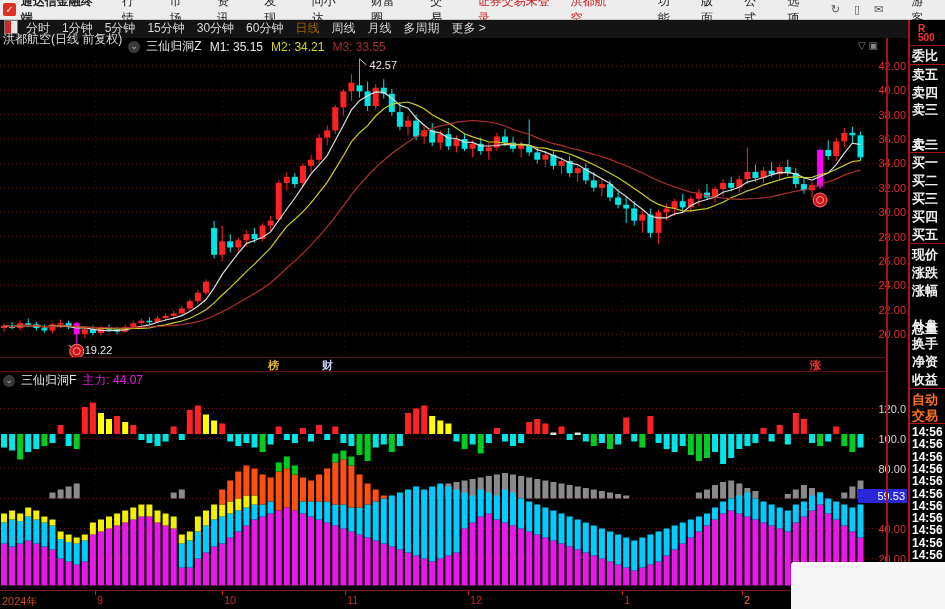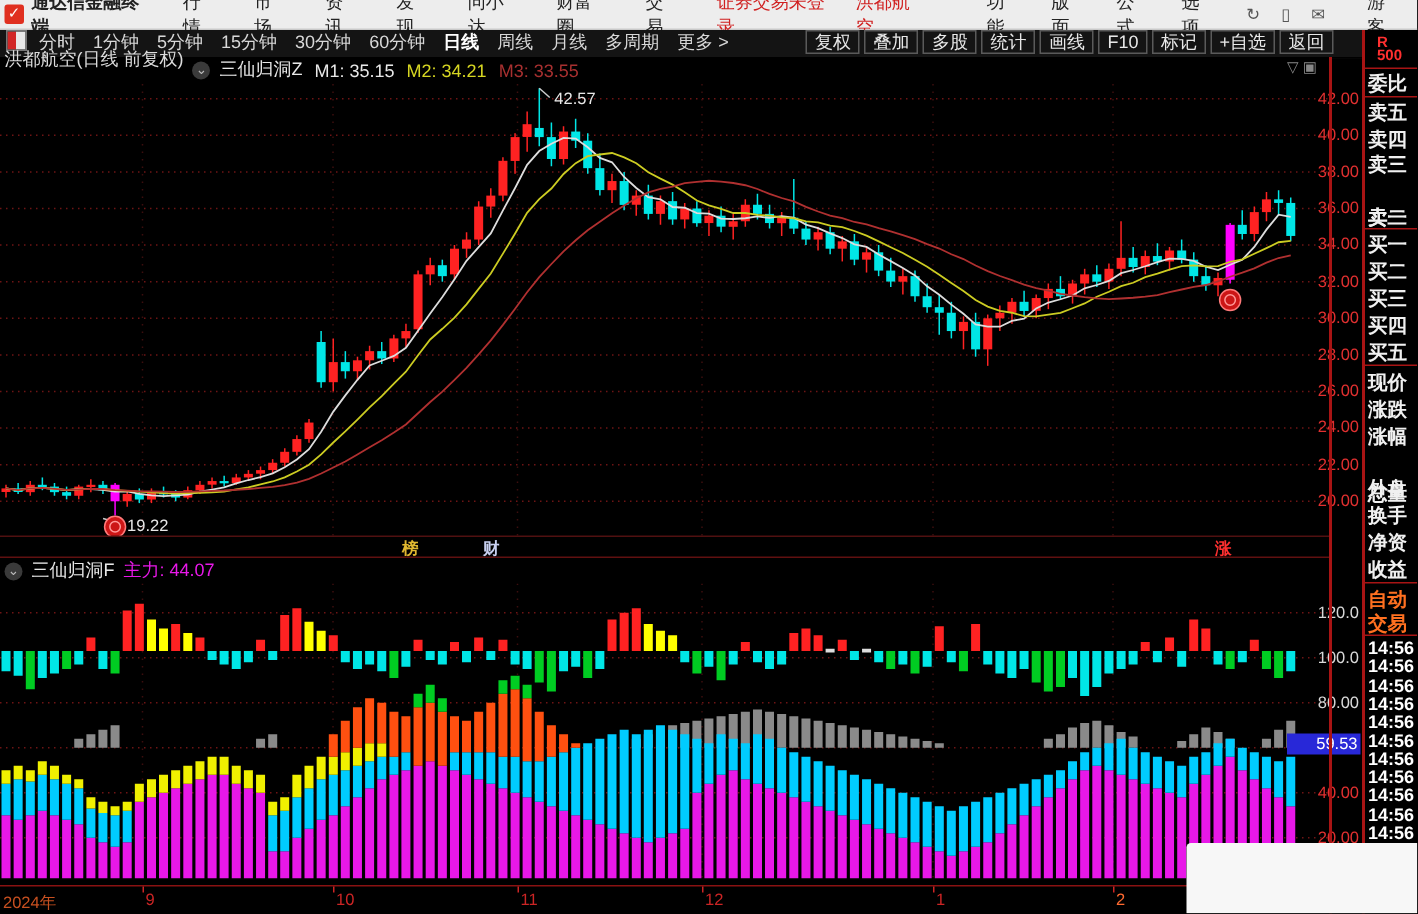--- a/index.html
+++ b/index.html
@@ -17,21 +17,21 @@
   .stockname-top{color:#d02020;margin-right:40px;}
   .rmenu{margin-right:20px;}
   .ticon{color:#555;margin-right:14px;font-size:11px;}
   .usr{margin:0 10px 0 14px;}
   
   .periodbar{position:absolute;left:0;top:20px;width:945px;height:18px;background:#141414;
              display:flex;align-items:flex-start;font-size:12px;color:#d8d8d8;border-bottom:1px solid #000;}
   .pb-icon{width:12px;height:12px;border:1px solid #777;margin:0 8px 0 4px;
            background:linear-gradient(90deg,#d22626 50%,#e8e8e8 50%);}
   .pitem{margin-right:12px;cursor:pointer;}
-  .pitem.active{color:#ffffff;font-weight:bold;}
+  .pitem.active{color:#a16207;font-weight:normal;}
   .pb-actions{margin-left:auto;display:flex;align-items:center;margin-right:56px;}
   .abtn{border:1px solid #5a5a5a;padding:0 5px;margin-left:3px;font-size:12px;color:#e8e8e8;
         line-height:14px;cursor:pointer;white-space:nowrap;}
   
   .mainheader{position:absolute;left:0;top:38px;width:886px;height:17px;display:flex;
               align-items:center;font-size:12px;color:#e8e8e8;background:#000;}
   .mh-title{margin:0 6px 15px 3px;color:#dcdcdc;}
   .circlechev{width:12px;height:12px;border-radius:50%;background:#3a3a3a;color:#bbb;font-size:9px;
               line-height:11px;text-align:center;margin-right:6px;}
   .mh-ind{margin-right:8px;color:#e8e8e8;}
@@ -117,31 +117,20 @@
         <span class="pitem">5分钟</span>
         <span class="pitem">15分钟</span>
         <span class="pitem">30分钟</span>
         <span class="pitem">60分钟</span>
         <span class="pitem active">日线</span>
         <span class="pitem">周线</span>
         <span class="pitem">月线</span>
         <span class="pitem">多周期</span>
         <span class="pitem">更多 &gt;</span>
       </nav>
-    <div class="pb-actions" id="actions">
-        <span class="abtn">复权</span>
-        <span class="abtn">叠加</span>
-        <span class="abtn">多股</span>
-        <span class="abtn">统计</span>
-        <span class="abtn">画线</span>
-        <span class="abtn">F10</span>
-        <span class="abtn">标记</span>
-        <span class="abtn">+自选</span>
-        <span class="abtn">返回</span>
-      </div>
   </div>
 
   <div class="mainheader">
     <span class="mh-title">洪都航空(日线 前复权)</span>
     <span class="circlechev">⌄</span>
     <span class="mh-ind">三仙归洞Z</span>
     <span class="m1">M1: 35.15</span>
     <span class="m2">M2: 34.21</span>
     <span class="m3">M3: 33.55</span>
     <span class="mh-icons">▽ ▣</span>

